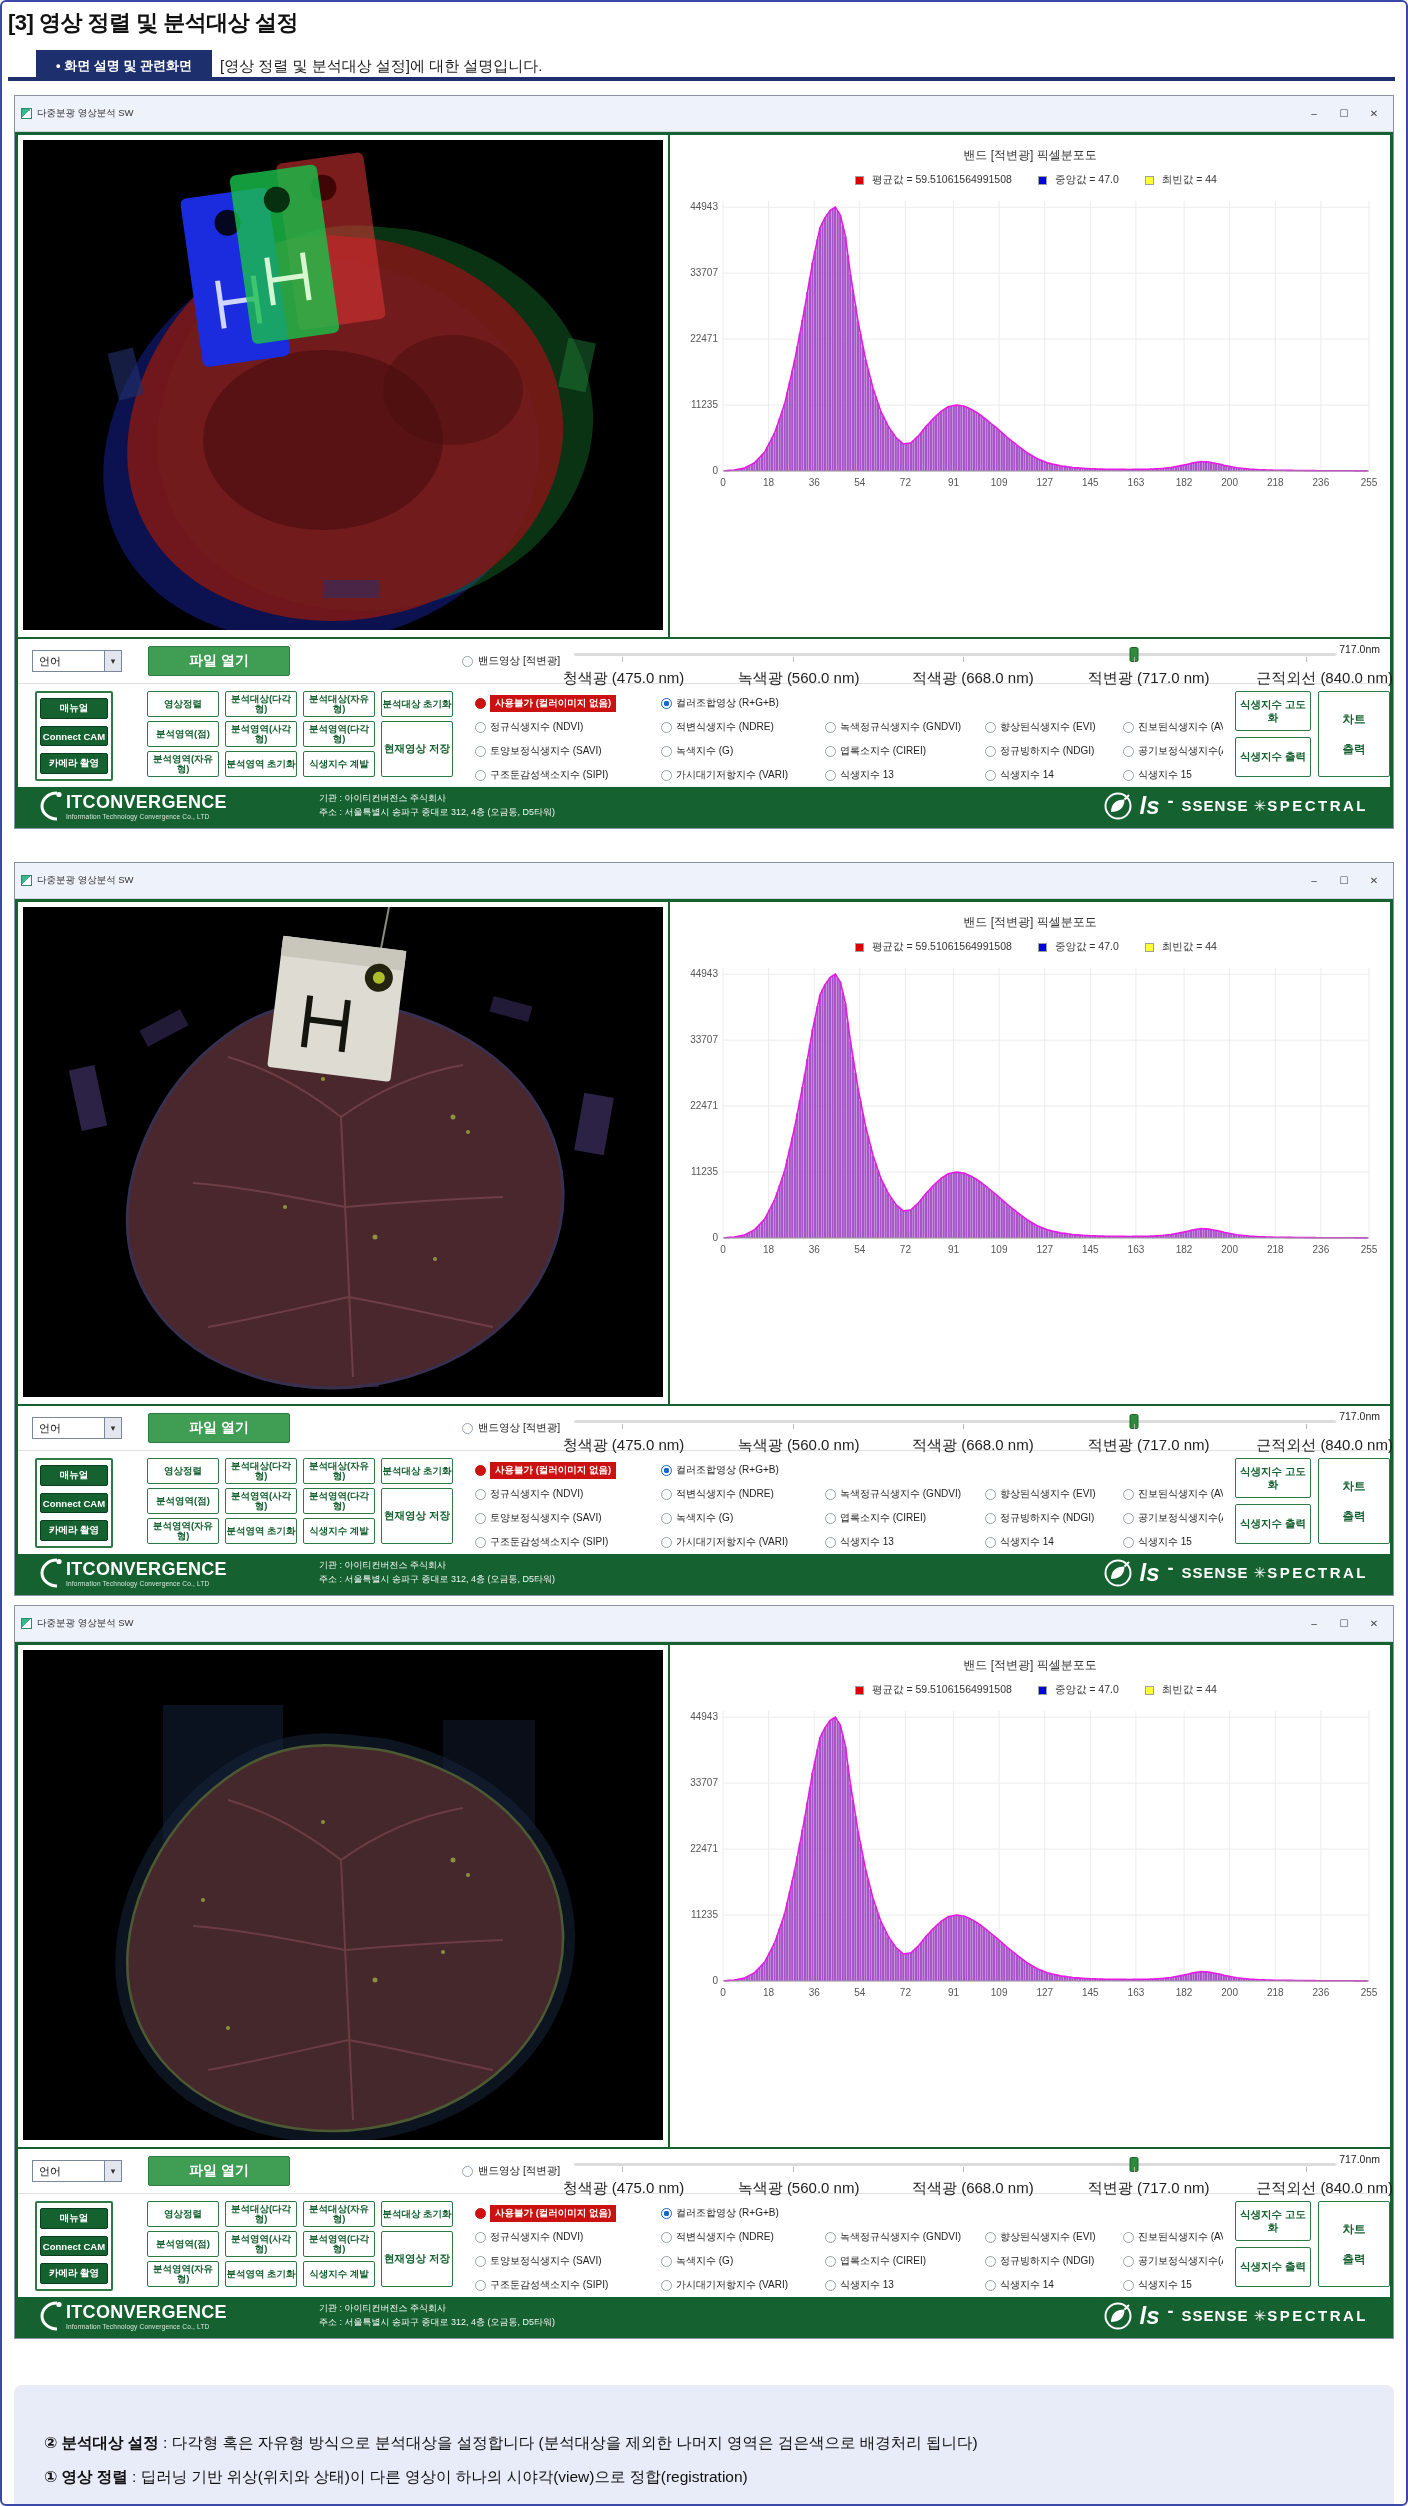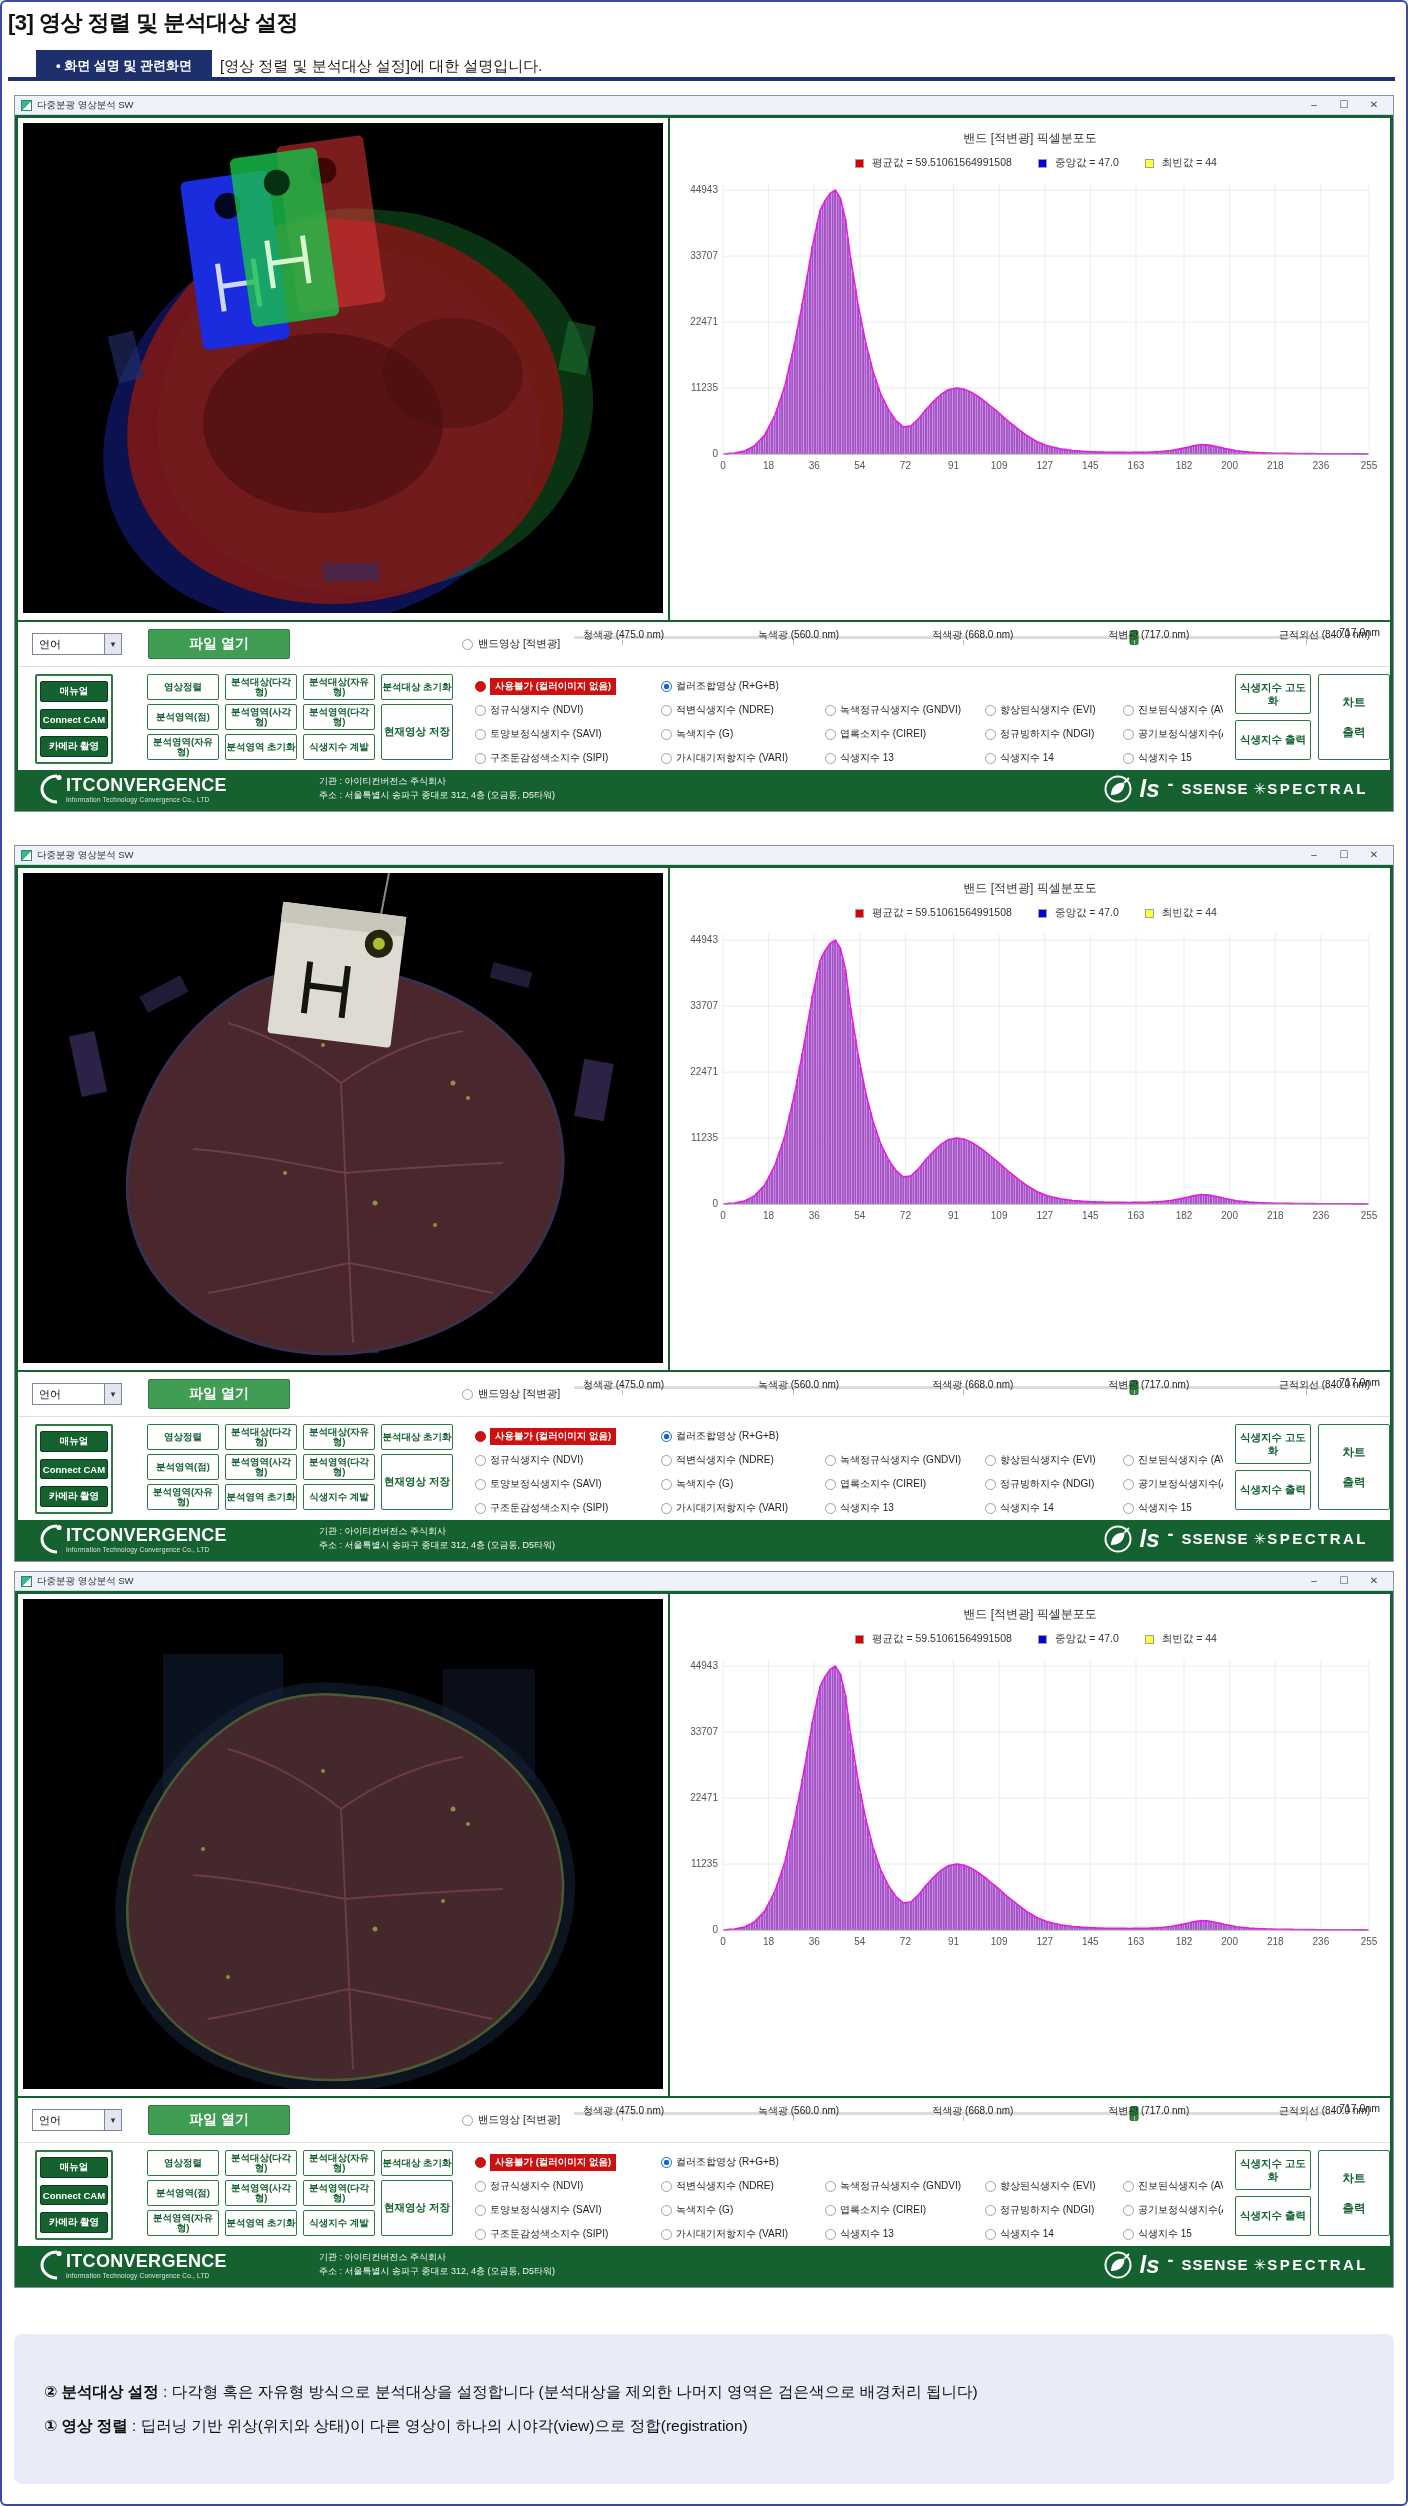--- a/index.html
+++ b/index.html
@@ -22,21 +22,21 @@
     background:#1e2f6d; color:#fff; font-size:13px; padding:0 20px; font-weight:600;
   }
   .badge-desc { position:absolute; left:212px; top:0; line-height:31px; font-size:15px; color:#1a1a1a; }
 
   
   #windows { margin:14px 14px 0 14px; }
   .sw-window { border:1px solid #8a93a3; background:#fff; }
   .sw-window:nth-child(2){ margin-top:33px; }
   .sw-window:nth-child(3){ margin-top:9px; }
 
-  .titlebar { height:19px; background:#eef2fb; display:flex; align-items:center; padding:0 4px 0 6px; border-bottom:1px solid #cfd6e4; }
+  .titlebar { height:36px; background:#eef2fb; display:flex; align-items:center; padding:0 4px 0 6px; border-bottom:1px solid #cfd6e4; }
   .tb-icon { width:11px; height:11px; border:1px solid #2a8a6a; background:linear-gradient(135deg,#39b98a 50%,#fff 50%); margin-right:5px; flex:0 0 auto; }
   .tb-title { font-size:9.5px; color:#333; }
   .tb-controls { margin-left:auto; display:flex; }
   .tb-btn { width:30px; text-align:center; font-size:10px; color:#444; line-height:18px; cursor:default; }
 
   .win-body { border:3px solid #156130; }
 
   .top-area { display:flex; height:502px; background:#fff; }
   .image-wrap { width:652px; padding:5px; border-right:2px solid #156130; background:#fff; }
   .img-black { width:640px; height:490px; background:#000; overflow:hidden; }
@@ -56,21 +56,21 @@
   .combo { margin-left:14px; width:90px; height:22px; border:1px solid #7a8699; background:#fff; display:flex; align-items:center; font-size:11px; padding-left:6px; }
   .combo-arrow { margin-left:auto; width:17px; height:20px; background:#e3e6ee; border-left:1px solid #7a8699; text-align:center; font-size:9px; line-height:20px; color:#333; }
   .open-btn { margin-left:26px; width:142px; height:30px; background:#3f9e53; border:1px solid #2e7a3f; color:#fff; font-size:14px; font-weight:700; border-radius:2px; }
   .band-radio { margin-left:172px; display:flex; align-items:center; gap:5px; font-size:10.5px; color:#222; }
   .rc { width:11px; height:11px; border:1.5px solid #9aa0ab; border-radius:50%; background:#fff; display:inline-block; }
   .slider-area { flex:1; margin:0 10px 0 14px; position:relative; height:40px; }
   .slider-value { position:absolute; right:0; top:2px; font-size:10.5px; color:#222; }
   .track { position:absolute; left:0; right:44px; top:12px; height:3px; background:#dcdcdc; border-radius:2px; }
   .thumb { position:absolute; top:-6px; width:9px; height:15px; background:#2e8b3e; border:1px solid #1d6329; border-radius:2px; transform:translateX(-50%); }
   .wl-tick { position:absolute; top:4px; width:1px; height:5px; background:#b9b9b9; }
-  .wl-label { position:absolute; top:4px; transform:translateX(-50%); font-size:10px; color:#222; white-space:nowrap; }
+  .wl-label { position:absolute; top:28px; transform:translateX(-50%); font-size:15px; color:#222; white-space:nowrap; }
 
   .buttons-row { height:104px; border-top:1px solid #e0e0e0; display:flex; background:#fff; padding-top:7px; }
   .left-group { margin-left:17px; width:78px; height:90px; border:2px solid #2e7a45; border-radius:2px; padding:5px 3px; display:flex; flex-direction:column; gap:7px; }
   .dk-btn { height:22px; background:#156130; border:1px solid #0a3f1d; color:#fff; font-size:9.5px; font-weight:700; border-radius:2px; white-space:nowrap; }
   .btn-grid { margin-left:34px; display:grid; grid-template-columns:repeat(4,72px); grid-auto-rows:26px; gap:4px 6px; }
   .g-btn { background:#fff; border:1.5px solid #2e7a45; color:#156130; font-size:9.5px; font-weight:700; border-radius:2px; padding:0; line-height:1.1; }
   .save-btn { grid-area:2/4/4/5; font-size:10.5px; }
   .radio-grid { margin-left:22px; display:grid; grid-template-columns:186px 164px 160px 138px 100px; grid-auto-rows:24px; align-items:center; }
   .rcell { display:flex; align-items:center; gap:4px; font-size:10px; color:#222; white-space:nowrap; }
   .rdot { width:11px; height:11px; border:1.5px solid #9aa0ab; border-radius:50%; background:#fff; flex:0 0 auto; }

